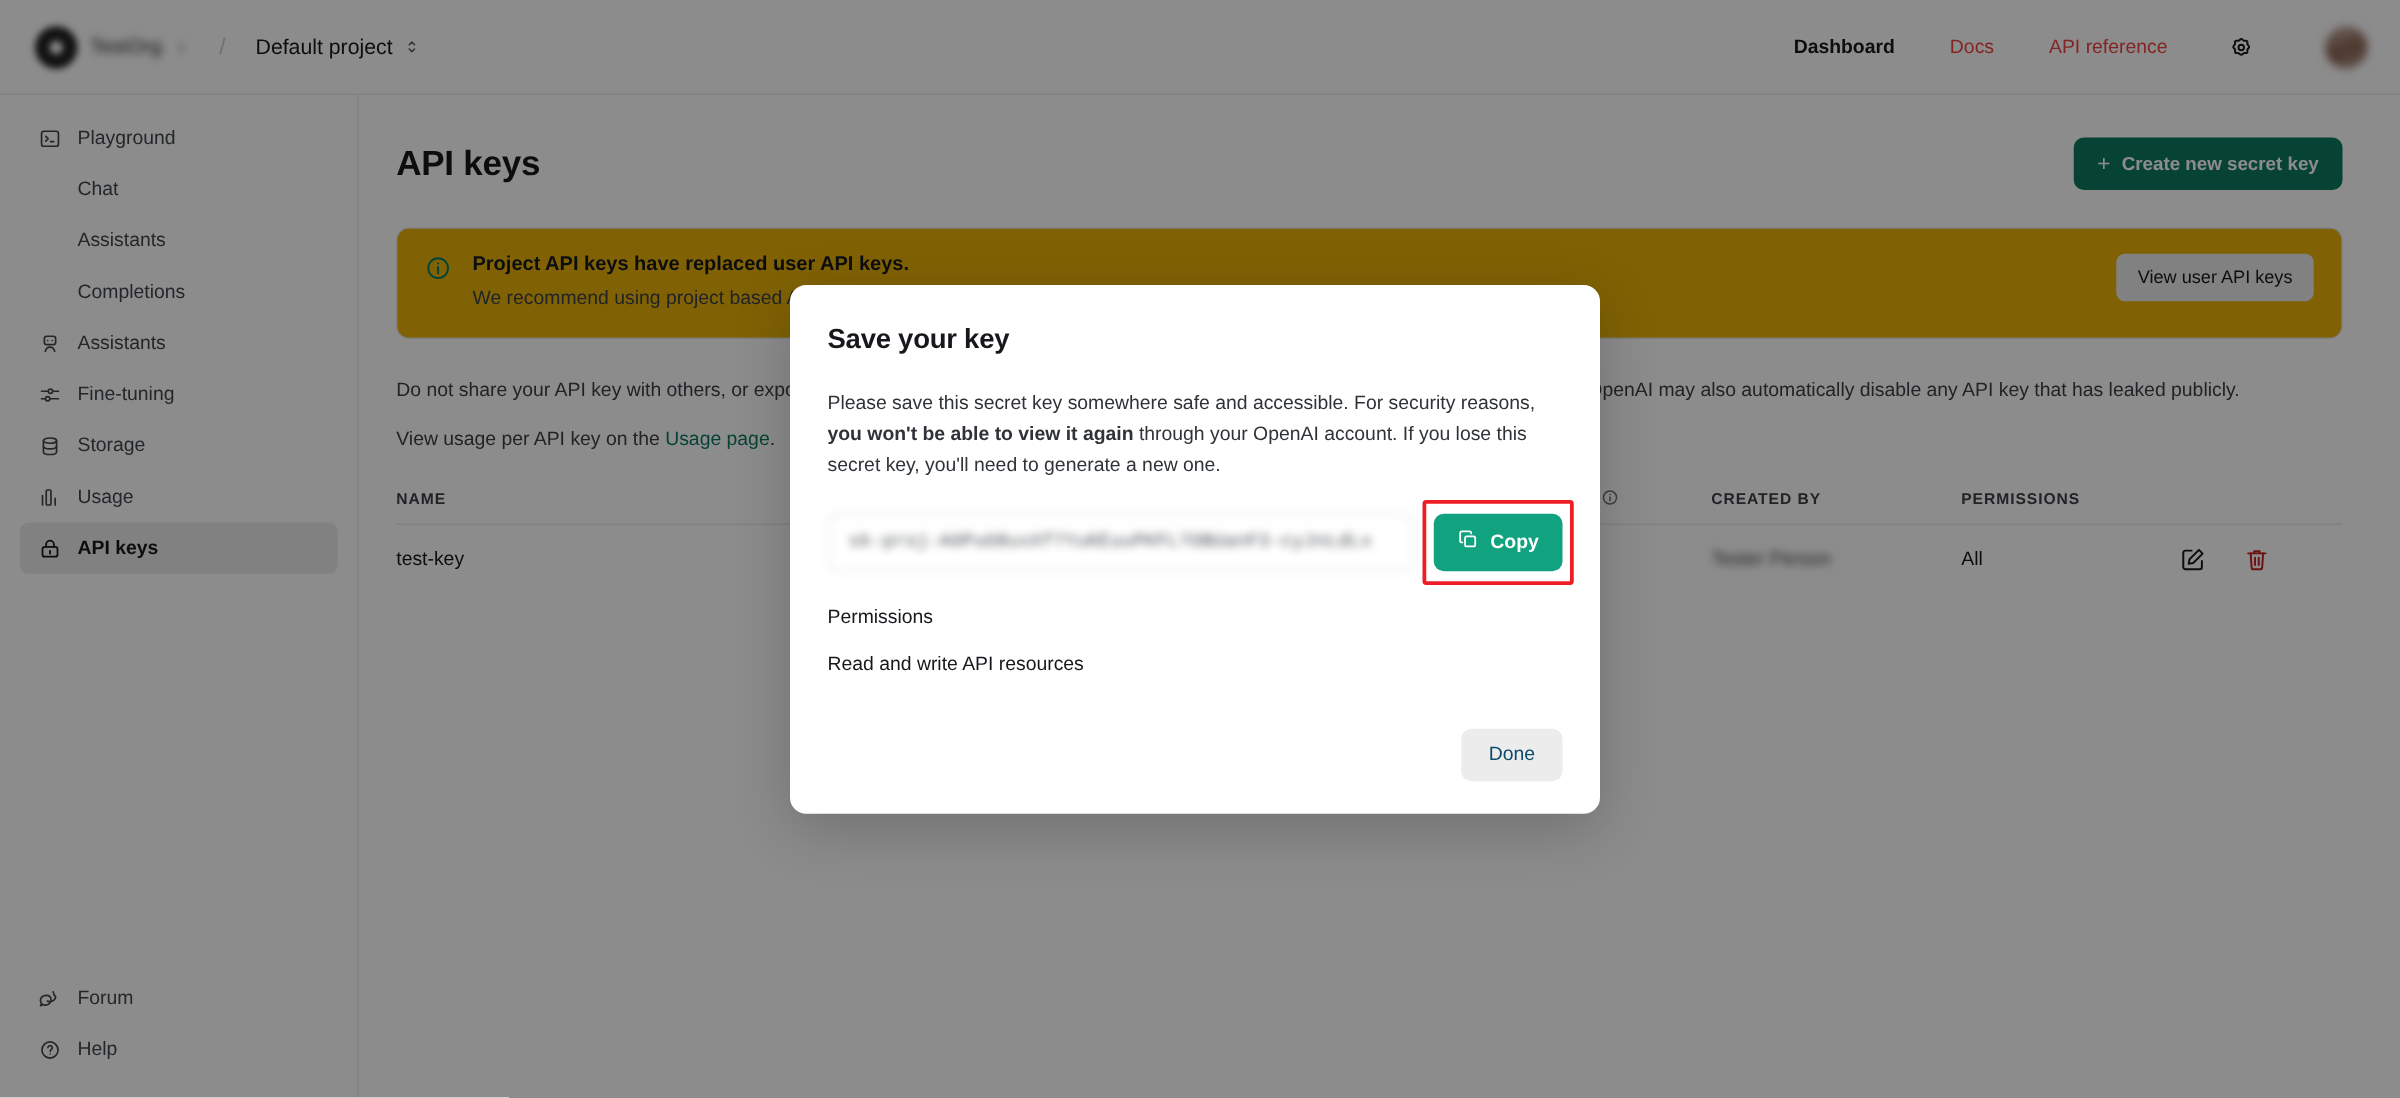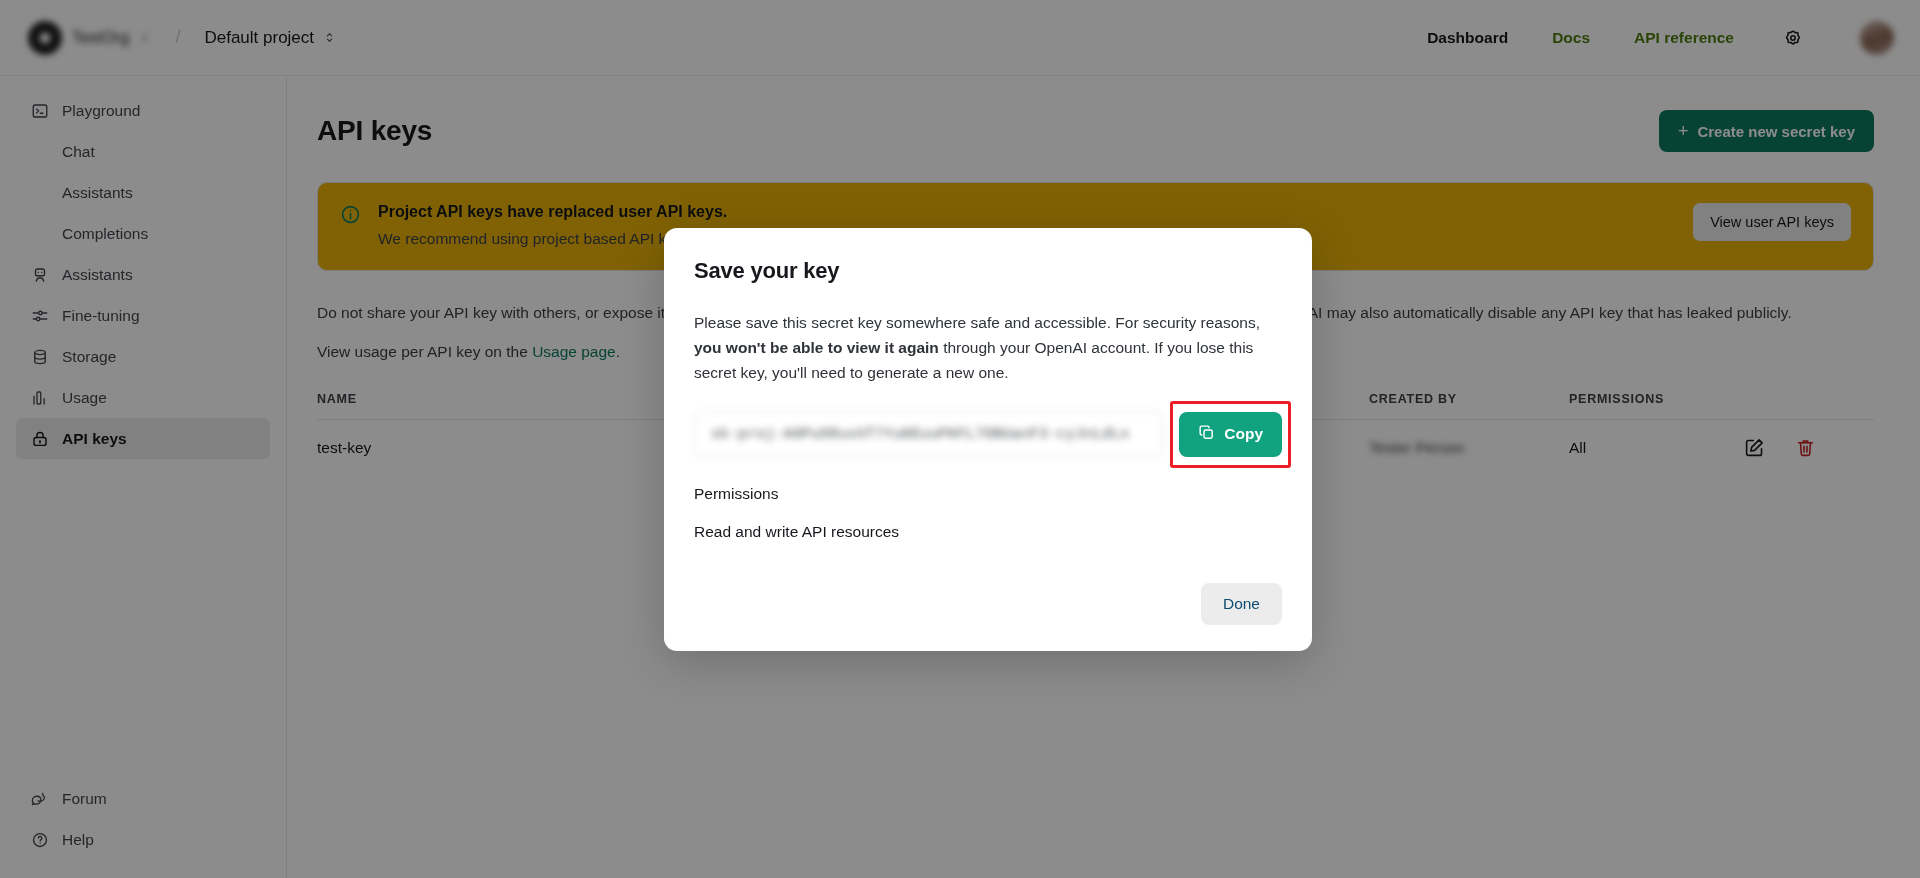--- a/index.html
+++ b/index.html
@@ -33,21 +33,21 @@
   .org-name {
     font-size: 16px; color: #16181c; font-weight: 400;
     filter: blur(3.2px); letter-spacing: .2px;
   }
   .chev-small { filter: blur(3px); display:flex; }
   .slash { color: #c9ccd1; font-size: 18px; margin: 0 14px; font-weight: 300; }
   .proj-name { font-size: 17px; color: #16181c; font-weight: 400; }
   .proj-sel { display: flex; align-items: center; gap: 9px; }
 
   .topnav { margin-left: auto; display: flex; align-items: center; padding-right: 26px; gap: 44px; }
-  .topnav a { font-size: 15.5px; color: #4d7c0f; text-decoration: none; font-weight: bold; }
+  .topnav a { font-size: 15.5px; color: #ef4444; text-decoration: none; }
   .topnav a.active { color: #16181c; font-weight: 600; }
   .gear-btn { display: flex; align-items: center; justify-content: center; width: 30px; height: 30px; }
   .avatar {
     width: 34px; height: 34px; border-radius: 50%;
     background: linear-gradient(160deg,#c9b7ad,#8a6351 55%,#b9a79c);
     filter: blur(3.4px); margin-left: 8px;
   }
 
   
   .sidebar {
@@ -105,21 +105,21 @@
   .col-act { width: 130px; }
   .mono-blur { filter: blur(3.4px); color: #3c4045; letter-spacing: .5px; }
   .name-blur { filter: blur(3.4px); color: #3c4045; }
   .th-info { display: inline-flex; vertical-align: -2px; margin-left: 5px; }
   .actions { display: flex; align-items: center; gap: 30px; }
   .icon-btn { background: none; border: none; cursor: pointer; display: flex; padding: 0; }
 
   
   .modal {
     position: absolute; z-index: 60;
-    left: 664px; top: 228px; width: 648px;
+    left: 632px; top: 228px; width: 648px;
     background: #fff; border-radius: 13px;
     box-shadow: 0 12px 46px rgba(0,0,0,.20);
     padding: 30px 30px 26px 30px;
   }
   .modal h2 { font-size: 22px; font-weight: 700; color: #16181c; letter-spacing: -.2px; }
   .modal p.desc { margin-top: 26px; font-size: 15.5px; line-height: 1.62; color: #2f3338; }
   .modal p.desc b { font-weight: 700; }
   .key-row { display: flex; align-items: center; gap: 16px; margin-top: 26px; }
   .key-input {
     flex: 1 1 auto; height: 46px; border: 1px solid #dcdcdc; border-radius: 8px;

